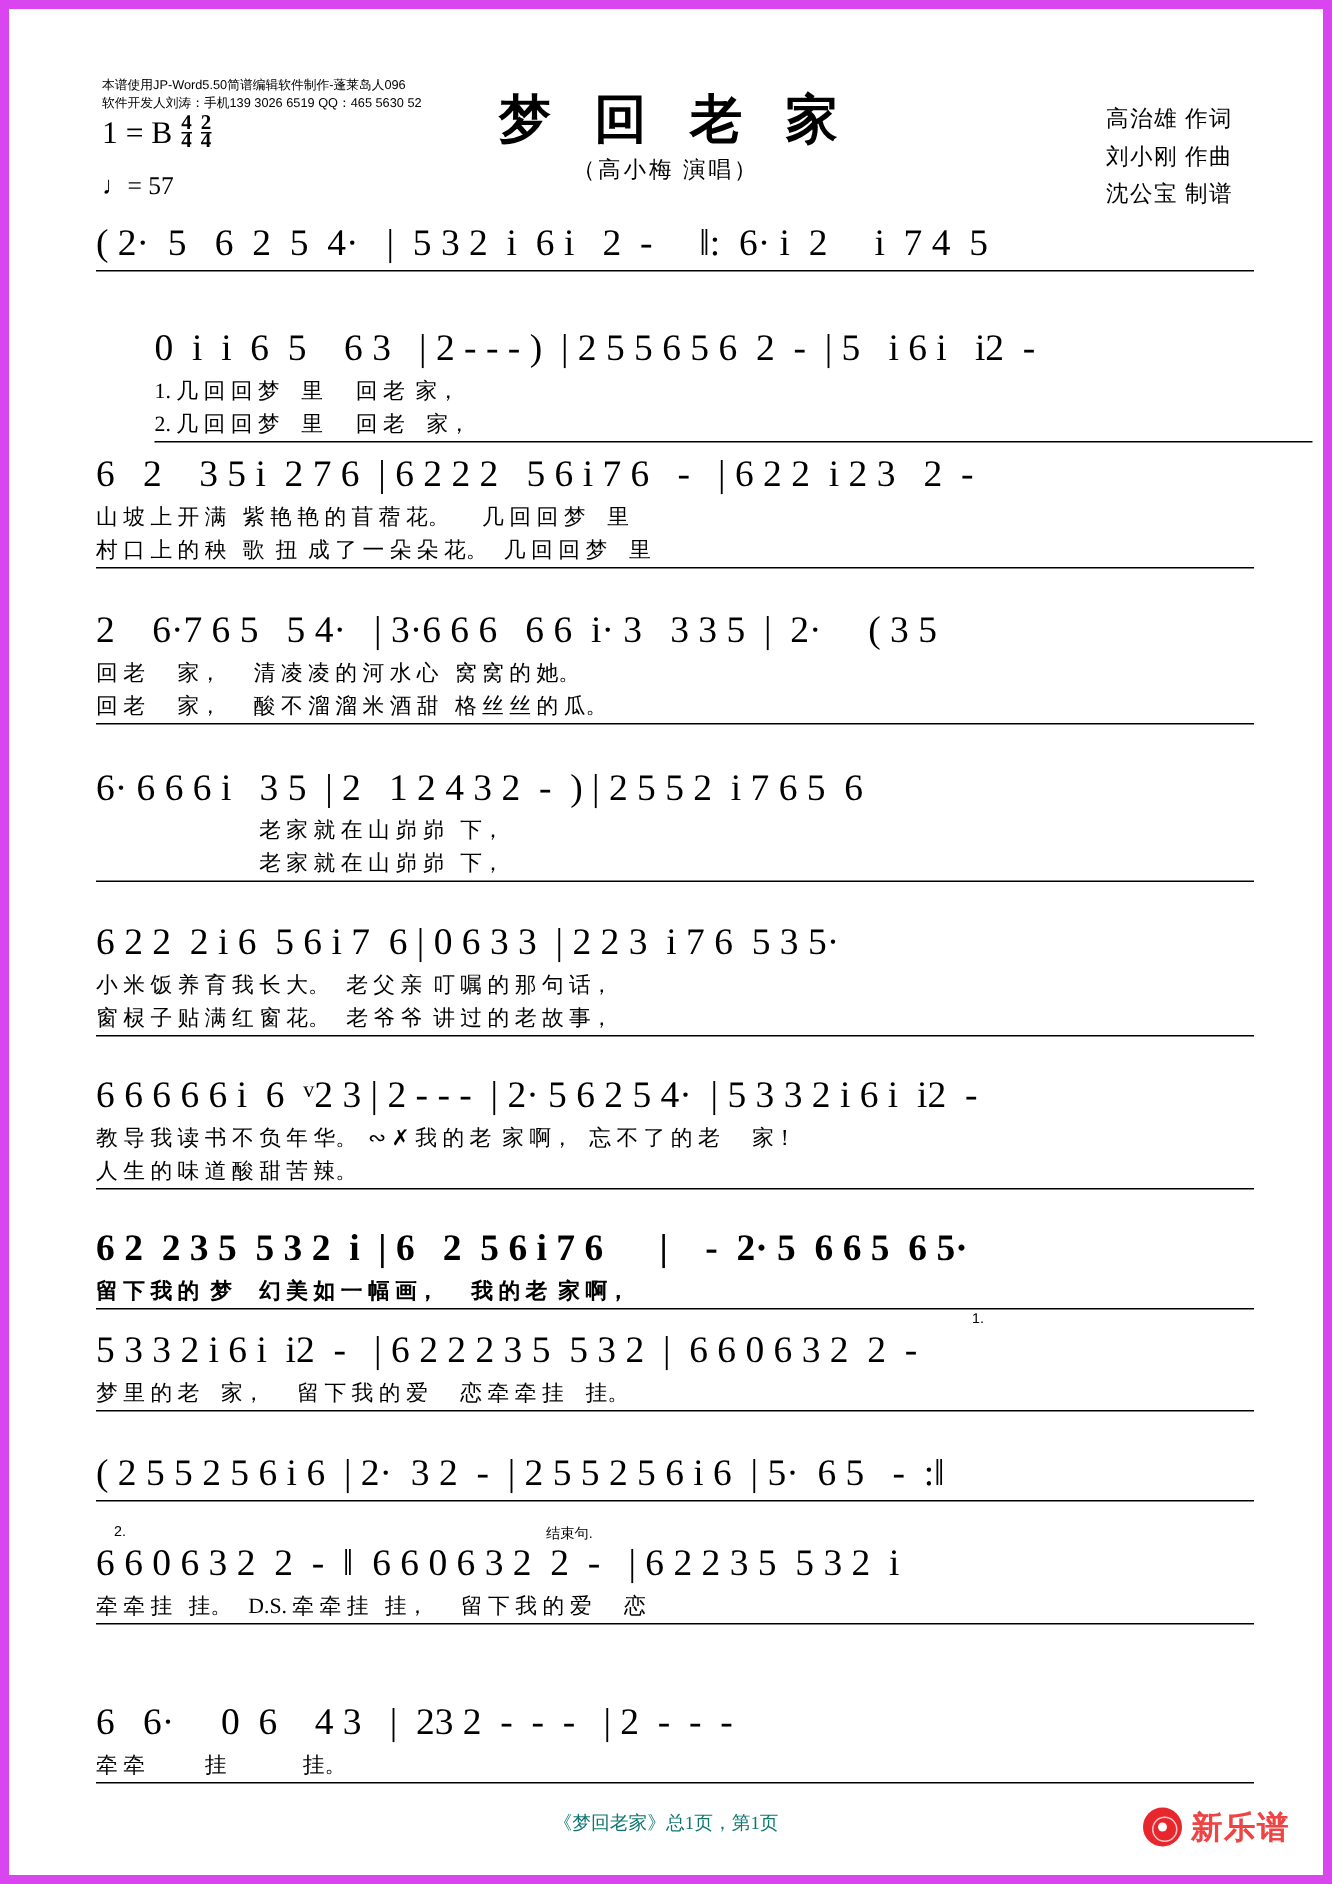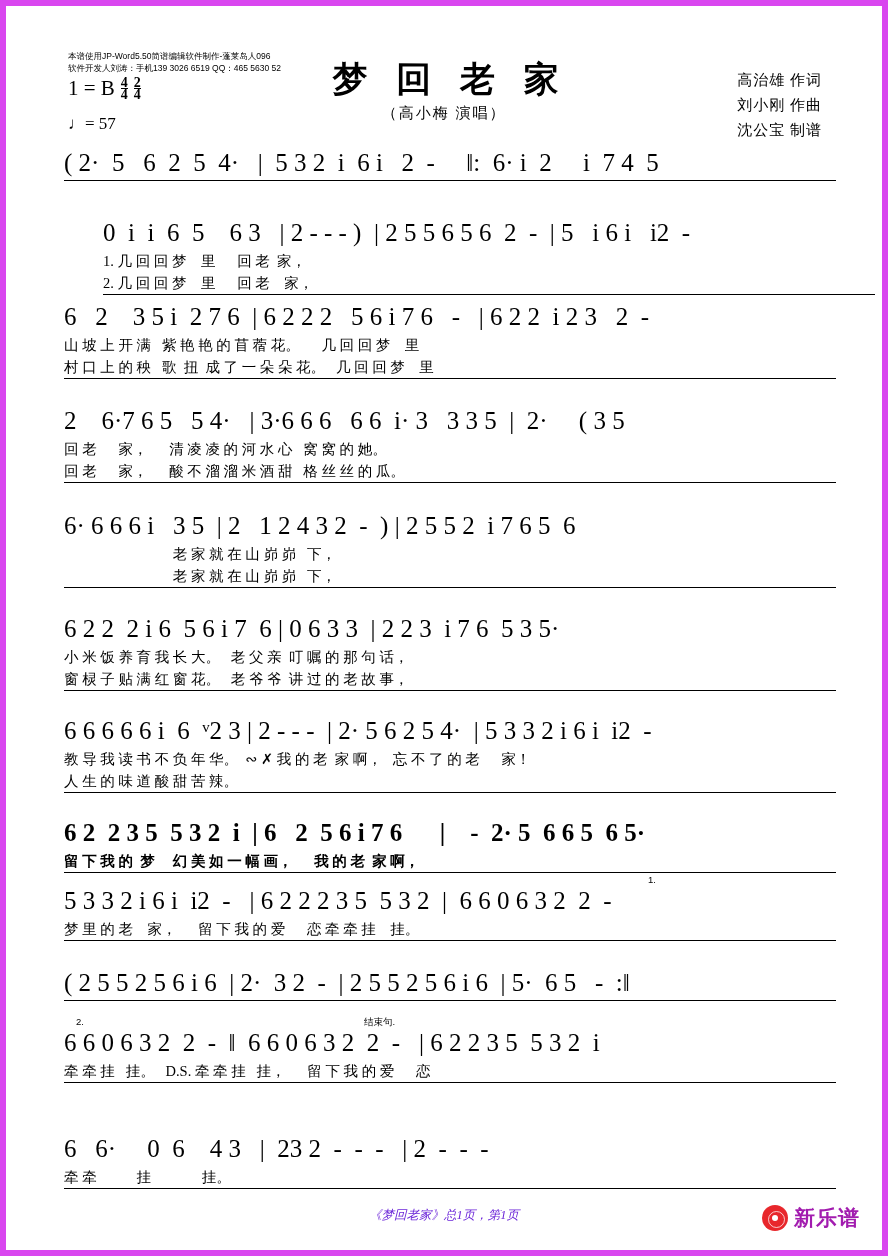--- a/index.html
+++ b/index.html
@@ -77,41 +77,41 @@
     border-bottom:1.1px solid #000;
     width:772px;height:0;
   }
   .tinylabel{
     font-size:9.5px;
     font-family:"Liberation Sans", sans-serif;
   }
   
   .footer{
     position:absolute;left:0;right:0;bottom:26px;
-    text-align:center;font-size:12.5px;color:#6d28d9;font-style:italic;
+    text-align:center;font-size:12.5px;color:#0f766e;
   }
   .brand{
     position:absolute;right:22px;bottom:18px;
     display:flex;align-items:center;gap:6px;
   }
   .brand .disc{
     width:26px;height:26px;border-radius:50%;
     background:#e8272c;position:relative;
   }
   .brand .disc:after{
     content:"";position:absolute;left:50%;top:50%;
     width:6px;height:6px;margin:-3px 0 0 -3px;
     background:#fff;border-radius:50%;
   }
   .brand .disc:before{
     content:"";position:absolute;left:50%;top:50%;
     width:15px;height:15px;margin:-7.5px 0 0 -7.5px;
     border:1.5px solid rgba(255,255,255,.75);border-radius:50%;
   }
-  .brand .txt{font-size:21px;font-weight:bold;color:#a21caf;letter-spacing:1px;}
+  .brand .txt{font-size:21px;font-weight:bold;color:#ef4444;letter-spacing:1px;}
 </style>
 </head>
 <body>
 
 <div class="page">
 
   <div class="credit-note">本谱使用JP-Word5.50简谱编辑软件制作-蓬莱岛人096
 软件开发人刘涛：手机139 3026 6519  QQ：465 5630 52</div>
 
   <div class="title">梦 回 老 家</div>

